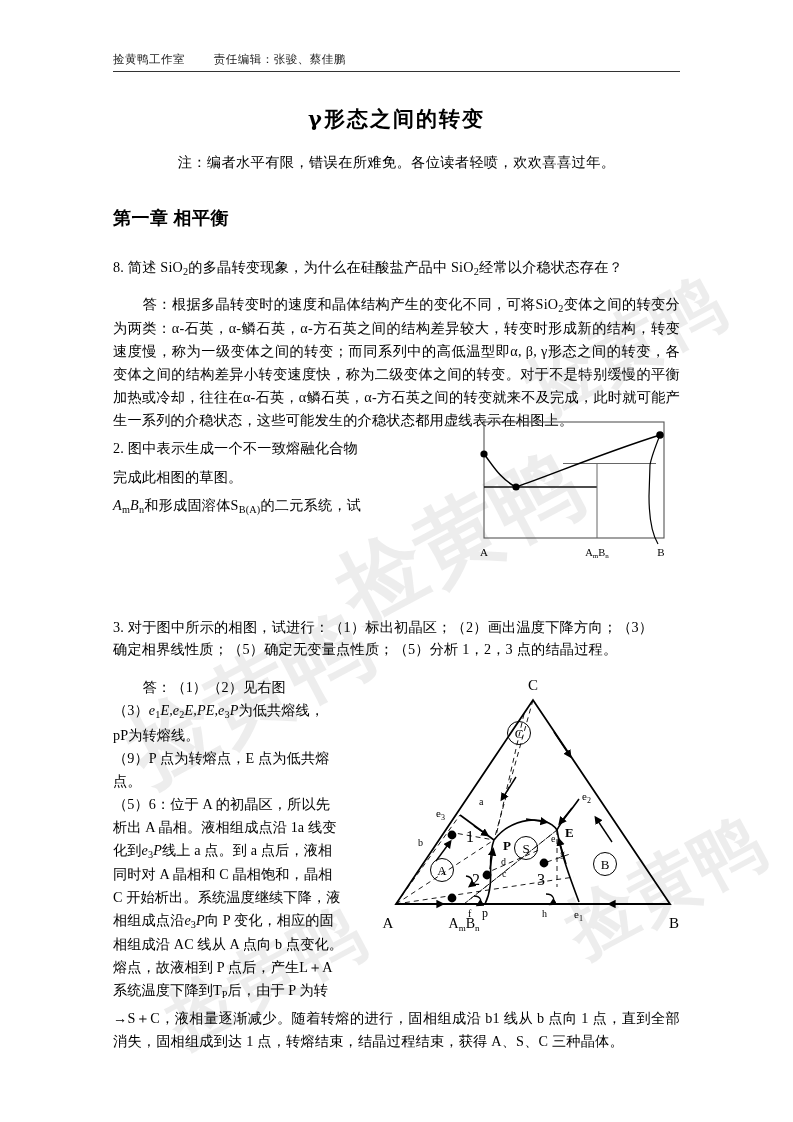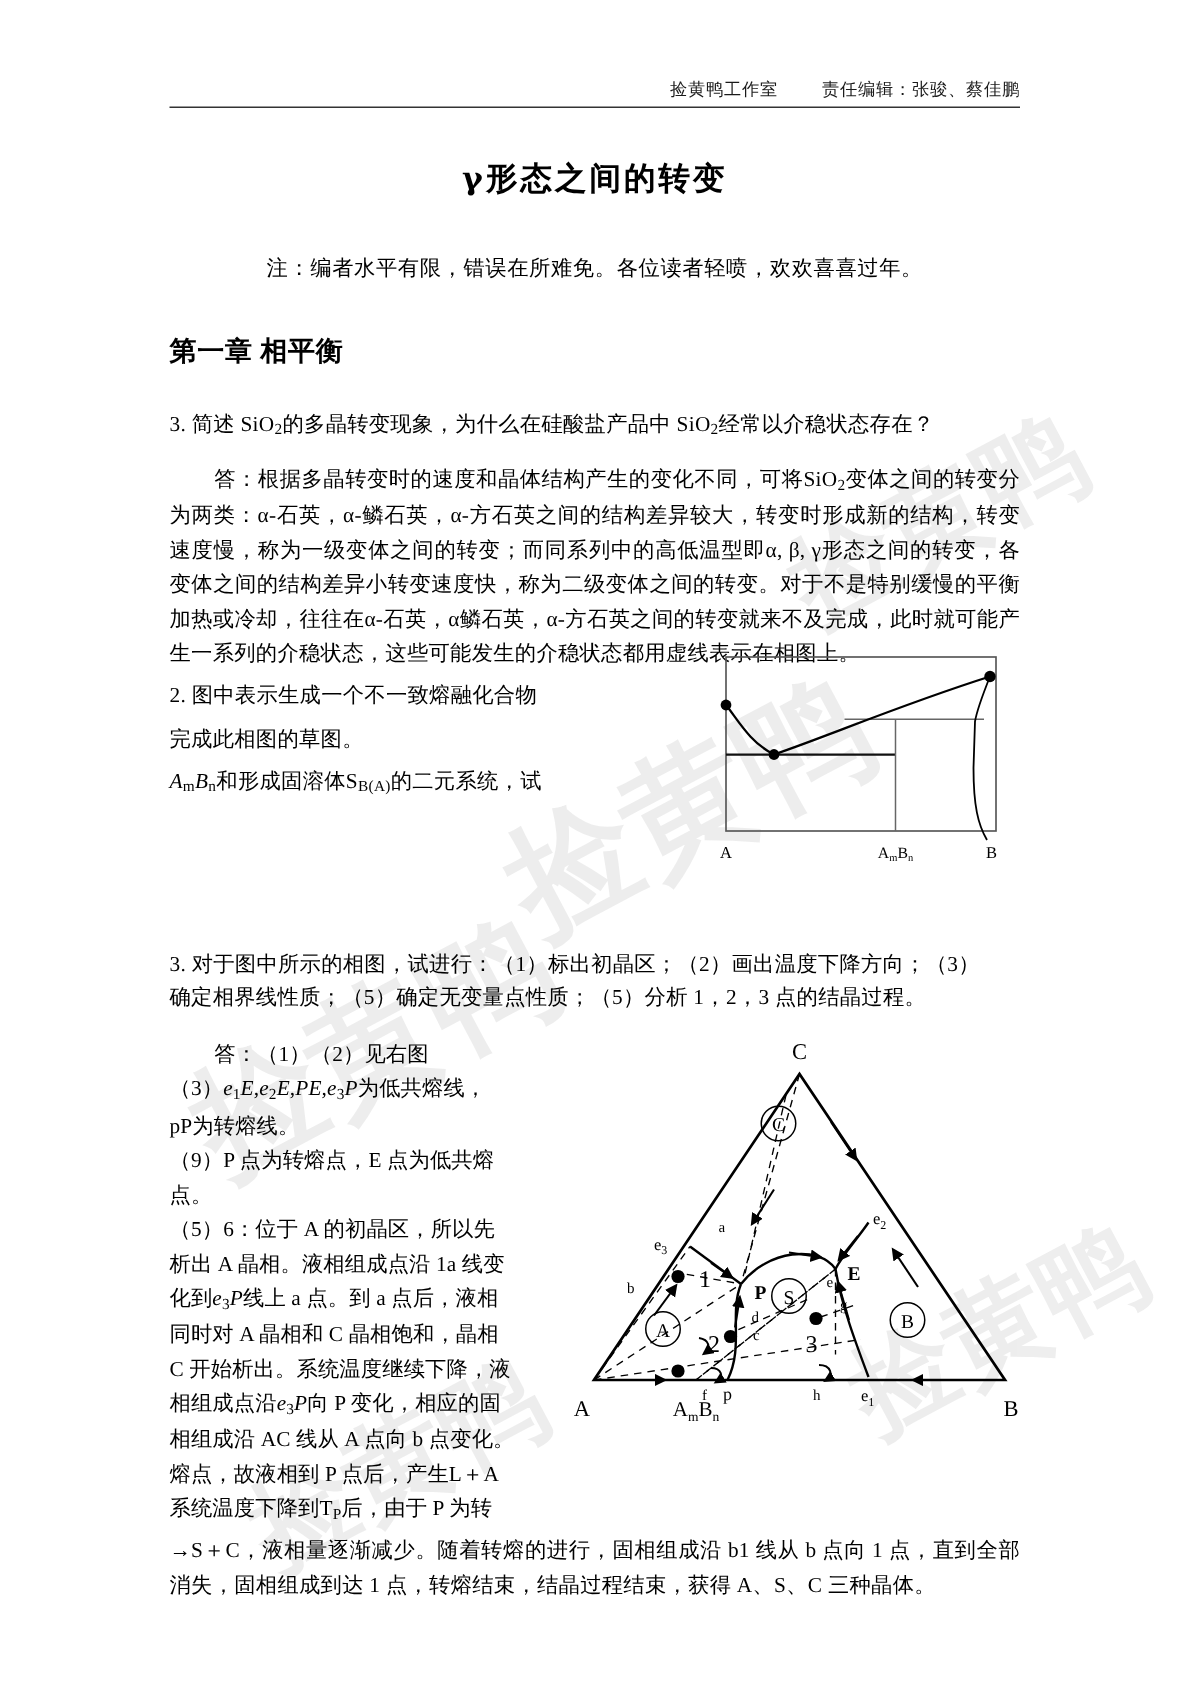--- a/index.html
+++ b/index.html
@@ -45,25 +45,25 @@
 
   
   .header-wrap {
     position: absolute;
     left: 113px;
     top: 52px;
     width: 567px;
     z-index: 2;
   }
   .header-text {
-    text-align: right;
+    text-align: left;
     font-size: 11.5px;
     letter-spacing: 0.5px;
     color: #1a1a1a;
-    font-family: Liberation Sans, sans-serif;
+    font-family: Liberation Serif, serif;
     padding-bottom: 4px;
   }
   .header-rule {
     border-bottom: 1.6px solid #333;
     width: 100%;
   }
 
   
   .content {
     position: absolute;
@@ -79,21 +79,21 @@
     font-weight: bold;
     letter-spacing: 2px;
     margin-top: 10px;
     margin-bottom: 0;
     font-family: "DejaVu Serif", "Liberation Serif", serif;
   }
 
   .note {
     text-align: center;
     font-size: 14.2px;
-    margin-top: 36px;
+    margin-top: 20px;
     letter-spacing: 0.4px;
   }
 
   .chapter {
     font-size: 18px;
     font-weight: bold;
     margin-top: 34px;
     letter-spacing: 0.5px;
   }
 
@@ -189,21 +189,21 @@
   </div>
 
   <div class="content">
 
     <div class="doc-title">γ形态之间的转变</div>
 
     <div class="note">注：编者水平有限，错误在所难免。各位读者轻喷，欢欢喜喜过年。</div>
 
     <div class="chapter">第一章  相平衡</div>
 
-    <div class="q"><span>3. 简述 SiO</span><sub>2</sub><span>的多晶转变现象，为什么在硅酸盐产品中 SiO</span><sub>2</sub><span>经常以介稳状态存在？</span></div>
+    <div class="q"><span>8. 简述 SiO</span><sub>2</sub><span>的多晶转变现象，为什么在硅酸盐产品中 SiO</span><sub>2</sub><span>经常以介稳状态存在？</span></div>
 
     <div class="ans-para indent"><span>答：根据多晶转变时的速度和晶体结构产生的变化不同，可将SiO</span><sub>2</sub><span>变体之间的转变分为两类：α-石英，α-鳞石英，α-方石英之间的结构差异较大，转变时形成新的结构，转变速度慢，称为一级变体之间的转变；而同系列中的高低温型即α, β, γ形态之间的转变，各变体之间的结构差异小转变速度快，称为二级变体之间的转变。对于不是特别缓慢的平衡加热或冷却，往往在α-石英，α鳞石英，α-方石英之间的转变就来不及完成，此时就可能产生一系列的介稳状态，这些可能发生的介稳状态都用虚线表示在相图上。</span></div>
 
     <div class="q2-row">
       <div class="q2-text">
         <div>2. 图中表示生成一个不一致熔融化合物</div>
         <div>完成此相图的草图。</div>
         <div><span class="ital">A</span><sub>m</sub><span class="ital">B</span><sub>n</sub><span>和形成固溶体S</span><sub>B(A)</sub><span>的二元系统，试</span></div>
       </div>
 

